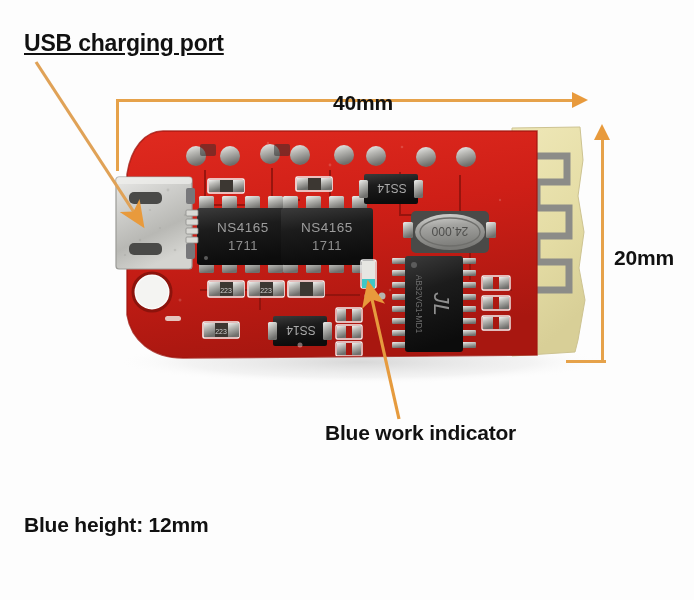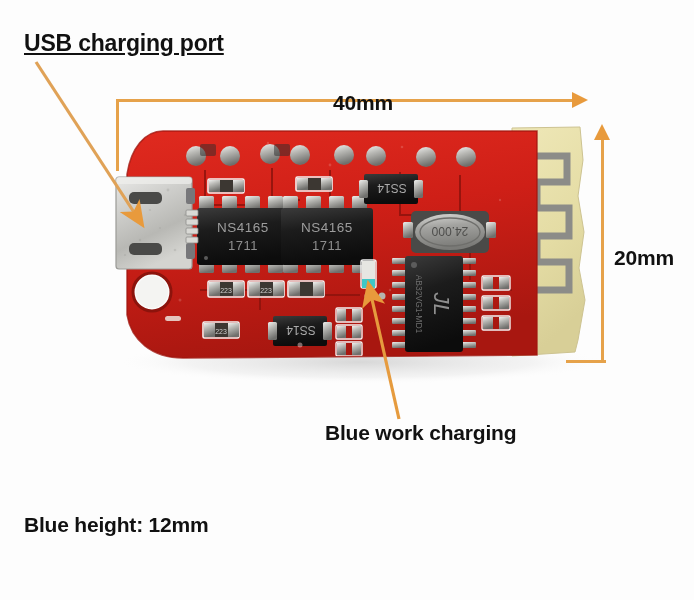--- a/index.html
+++ b/index.html
@@ -407,17 +407,17 @@
       </marker>
     </defs>
 
     <line x1="36" y1="62" x2="141" y2="223" stroke="#e0a257" stroke-width="3.2" marker-end="url(#arrowHead)"></line>
 
     <line x1="399" y1="419" x2="369" y2="286" stroke="#e69b3e" stroke-width="3.2" marker-end="url(#arrowHead)"></line>
   </svg>
 
   <div class="anno-label" id="label-usb">USB charging port</div>
 
-  <div class="anno-label" id="label-blue">Blue work charging</div>
+  <div class="anno-label" id="label-blue">Blue work indicator</div>
 
   <div class="anno-label" id="label-height">Blue height: 12mm</div>
 
 </div>
 
 </body></html>

